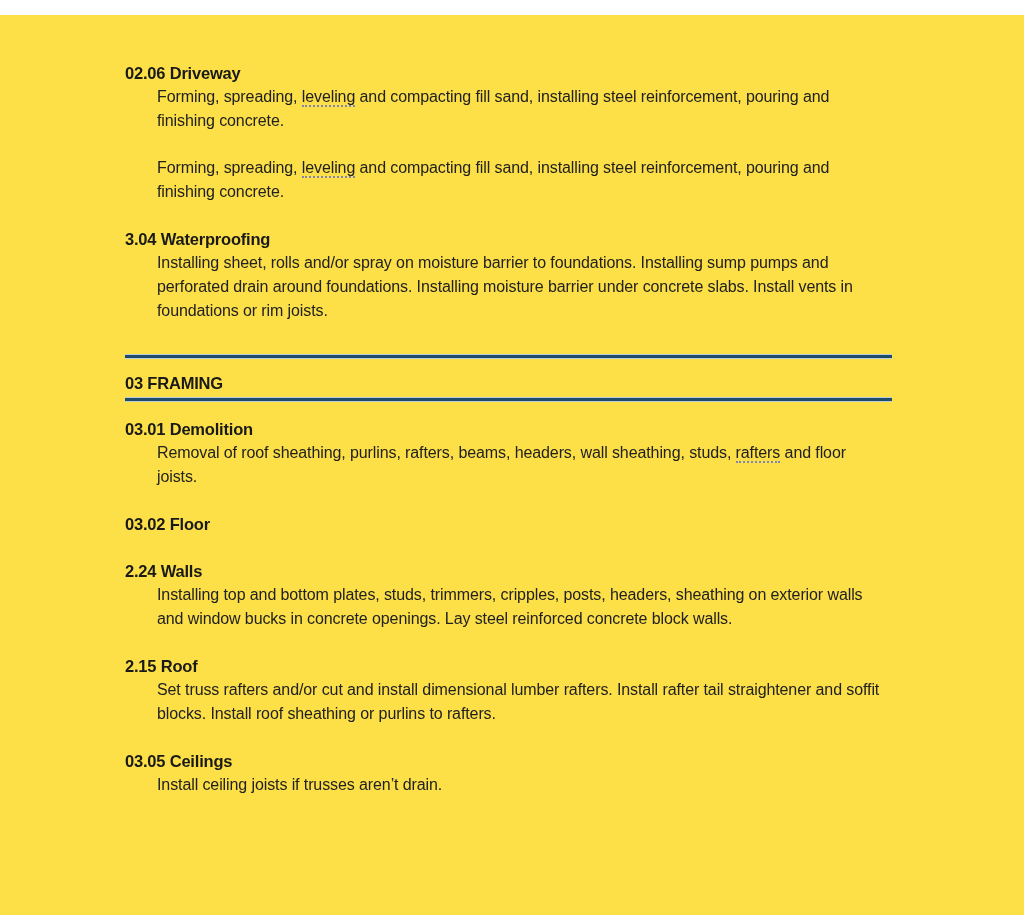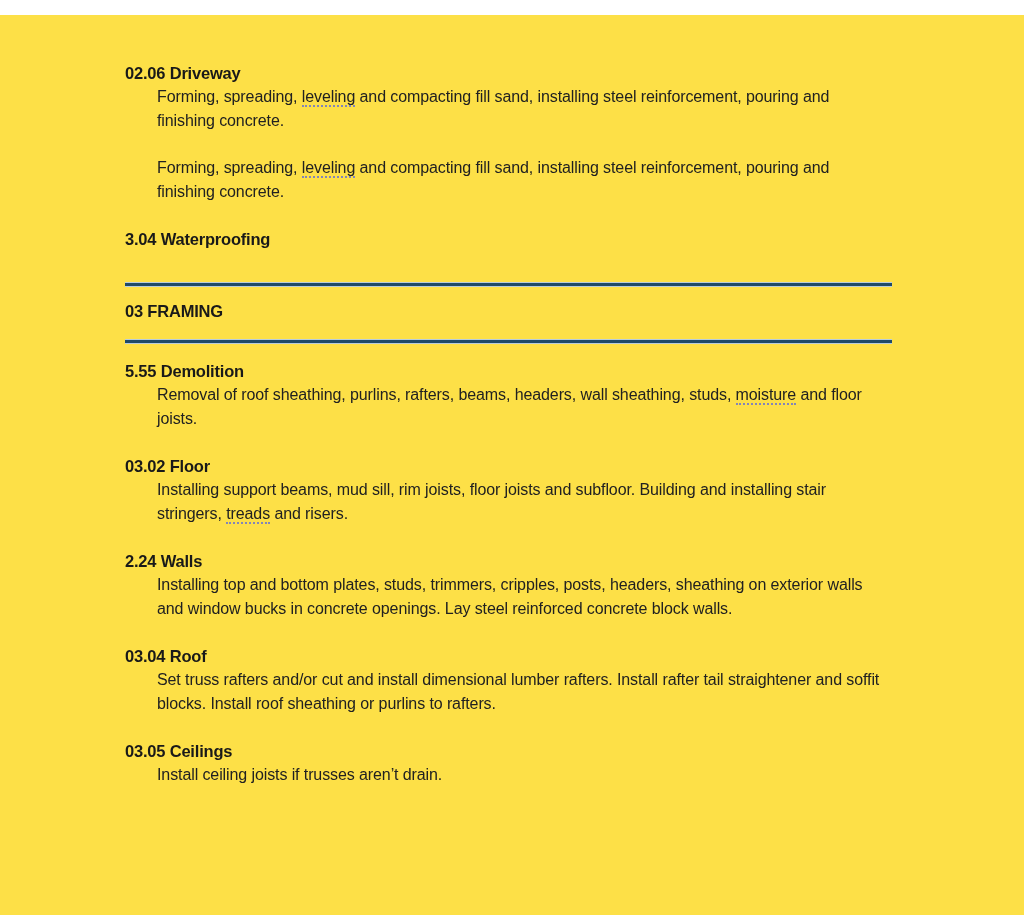--- a/index.html
+++ b/index.html
@@ -50,21 +50,21 @@
   }
   .division {
     margin: 31px 0 15px 0;
   }
   .rule {
     height: 5px;
     background: linear-gradient(#b9cdda 0, #b9cdda 1px, #1f4a68 1px, #1f4a68 4px, #b9cdda 4px, #b9cdda 5px);
   }
   .division-heading {
     margin: 0;
-    padding: 12px 0 16px 0;
+    padding: 12px 0 2px 0;
     font-size: 16.5px;
     font-weight: 700;
     line-height: 24px;
     letter-spacing: -0.2px;
     color: #191919;
   }
   .spellcheck {
     border-bottom: 2px dotted #8285b8;
   }
 </style>
@@ -78,45 +78,45 @@
       <h3 class="sec-heading">02.06 Driveway</h3>
       <p class="sec-body">Forming, spreading, <span class="spellcheck">leveling</span> and compacting fill sand, installing steel reinforcement, pouring and finishing concrete.</p>
     </section>
 
     <section class="sec">
       <p class="sec-body">Forming, spreading, <span class="spellcheck">leveling</span> and compacting fill sand, installing steel reinforcement, pouring and finishing concrete.</p>
     </section>
 
     <section class="sec">
       <h3 class="sec-heading">3.04 Waterproofing</h3>
+      <p class="sec-body">Installing sheet, rolls and/or spray on moisture barrier to foundations. Installing sump pumps and perforated drain around foundations. Installing moisture barrier under concrete slabs. Install vents in foundations or rim joists.</p>
     </section>
 
     <div class="division">
       <div class="rule"></div>
       <h2 class="division-heading">03 FRAMING</h2>
       <div class="rule"></div>
     </div>
 
     <section class="sec">
-      <h3 class="sec-heading">5.55 Demolition</h3>
-      <p class="sec-body">Removal of roof sheathing, purlins, rafters, beams, headers, wall sheathing, studs, <span class="spellcheck">moisture</span> and floor joists.</p>
+      <h3 class="sec-heading">03.01 Demolition</h3>
+      <p class="sec-body">Removal of roof sheathing, purlins, rafters, beams, headers, wall sheathing, studs, <span class="spellcheck">rafters</span> and floor joists.</p>
     </section>
 
     <section class="sec">
       <h3 class="sec-heading">03.02 Floor</h3>
-      <p class="sec-body">Installing support beams, mud sill, rim joists, floor joists and subfloor. Building and installing stair stringers, <span class="spellcheck">treads</span> and risers.</p>
     </section>
 
     <section class="sec">
       <h3 class="sec-heading">2.24 Walls</h3>
       <p class="sec-body">Installing top and bottom plates, studs, trimmers, cripples, posts, headers, sheathing on exterior walls and window bucks in concrete openings. Lay steel reinforced concrete block walls.</p>
     </section>
 
     <section class="sec">
-      <h3 class="sec-heading">03.04 Roof</h3>
+      <h3 class="sec-heading">2.15 Roof</h3>
       <p class="sec-body">Set truss rafters and/or cut and install dimensional lumber rafters. Install rafter tail straightener and soffit blocks. Install roof sheathing or purlins to rafters.</p>
     </section>
 
     <section class="sec">
       <h3 class="sec-heading">03.05 Ceilings</h3>
       <p class="sec-body">Install ceiling joists if trusses aren’t drain.</p>
     </section>
 
   </div>
 </div>

